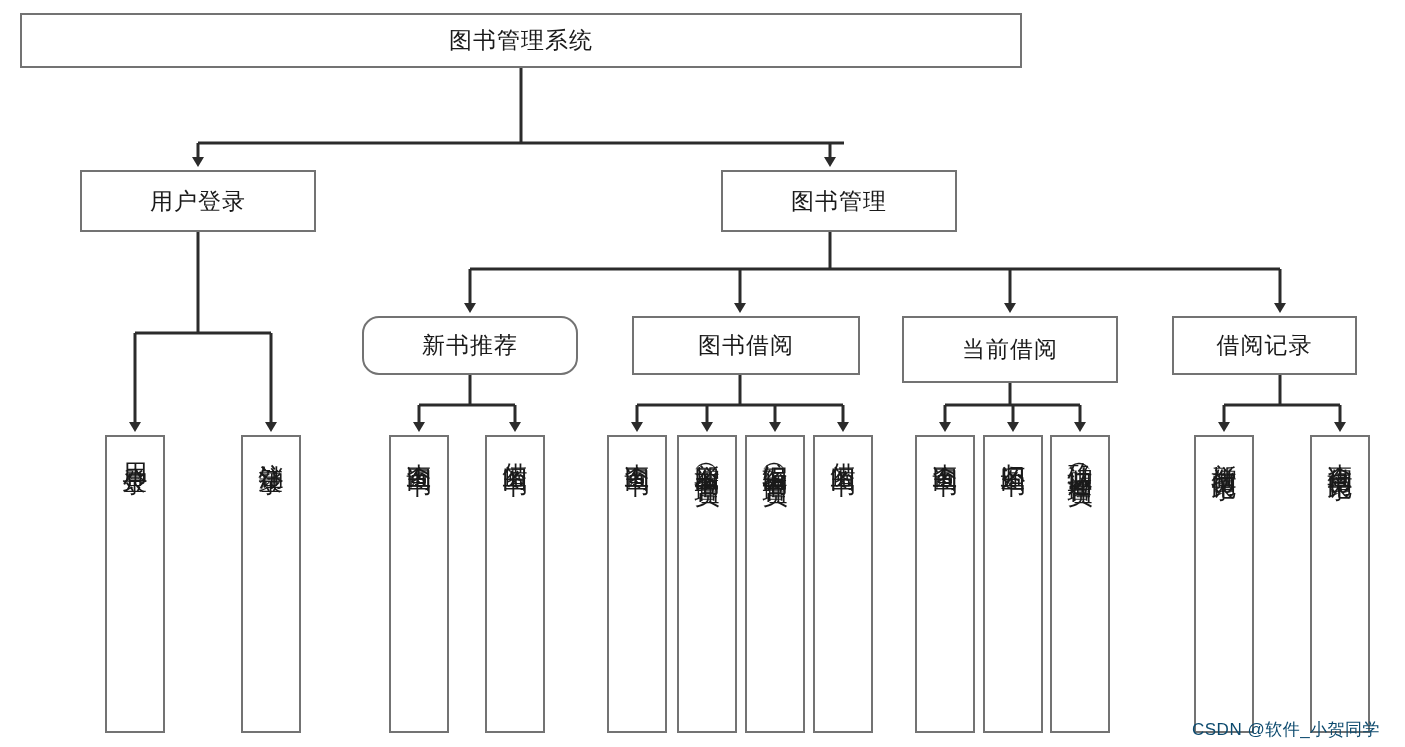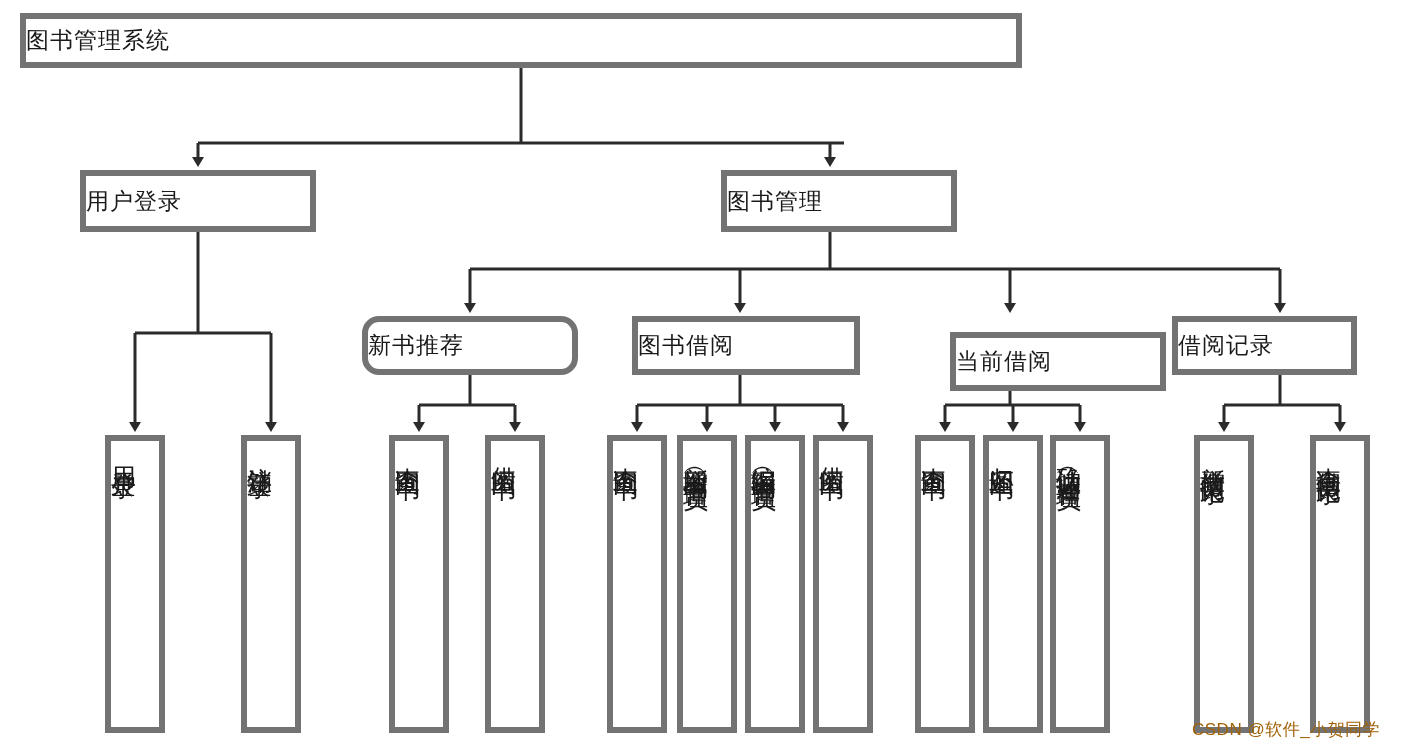--- a/index.html
+++ b/index.html
@@ -21,24 +21,24 @@
     position: absolute;
     left: 0;
     top: 0;
     width: 1405px;
     height: 747px;
   }
   .node {
     position: absolute;
     box-sizing: border-box;
     background: #ffffff;
-    border: 6px solid #737373;
+    border: 2px solid #737373;
     display: flex;
     align-items: center;
-    justify-content: flex-start;
+    justify-content: center;
     color: #1a1a1a;
   }
   .node .label {
     display: block;
     text-align: center;
     line-height: 1.15;
   }
   .node.horiz .label {
     font-size: 23px;
     letter-spacing: 1px;
@@ -52,21 +52,21 @@
     writing-mode: vertical-rl;
     text-orientation: upright;
     font-size: 25px;
     letter-spacing: 3px;
     line-height: 1.0;
     white-space: nowrap;
   }
   .watermark {
     position: absolute;
     font-size: 17px;
-    color: #a16207;
+    color: #0c4a6e;
     white-space: nowrap;
     letter-spacing: 0.5px;
   }
 </style>
 </head>
 <body>
 
 <div id="canvas">
 
   <svg class="lines" viewBox="0 0 1405 747" xmlns="http://www.w3.org/2000/svg">
@@ -129,21 +129,21 @@
   <div class="node horiz" style="left:712px; top:170px; width:236px; height:62px;margin-left:9px;">
     <span class="label">图书管理</span>
   </div>
 
   <div class="node horiz" style="left:362px; top:316px; width:216px; height:59px;border-radius:17px;">
     <span class="label">新书推荐</span>
   </div>
   <div class="node horiz" style="left:632px; top:316px; width:228px; height:59px;">
     <span class="label">图书借阅</span>
   </div>
-  <div class="node horiz" style="left:902px; top:332px; width:216px; height:59px;margin-left:48px;">
+  <div class="node horiz" style="left:902px; top:316px; width:216px; height:67px;">
     <span class="label">当前借阅</span>
   </div>
   <div class="node horiz" style="left:1172px; top:316px; width:185px; height:59px;">
     <span class="label">借阅记录</span>
   </div>
 
   <div class="node vert" style="left:105px; top:435px; width:60px; height:298px;">
     <span class="label">用户登录</span>
   </div>
   <div class="node vert" style="left:241px; top:435px; width:60px; height:298px;">

